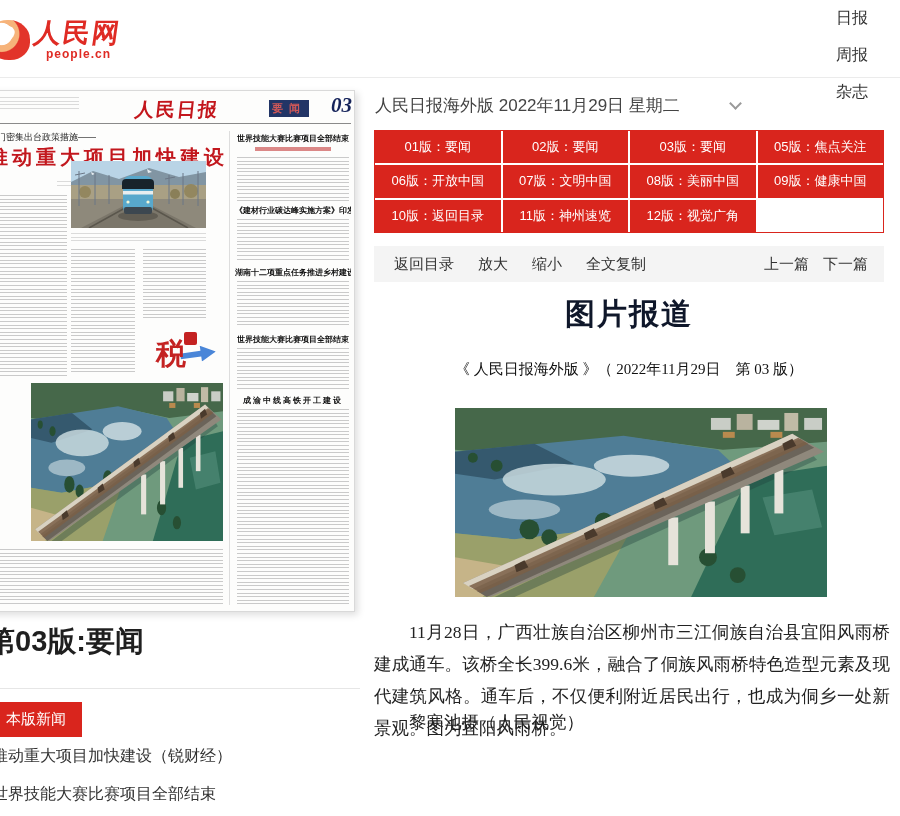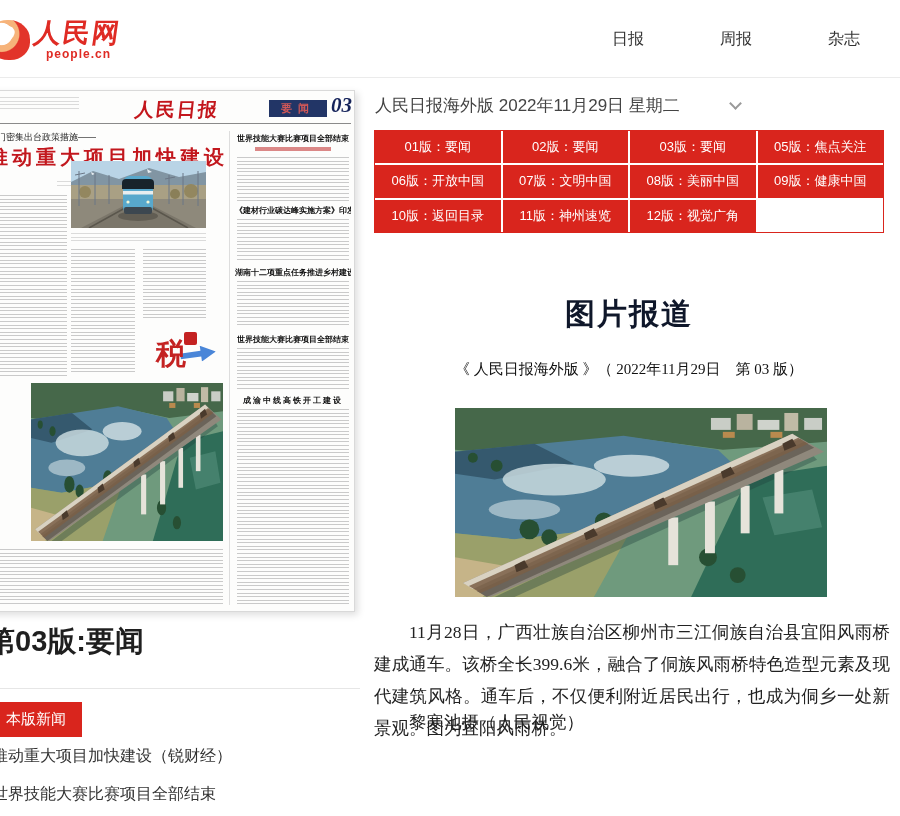--- a/index.html
+++ b/index.html
@@ -7,29 +7,29 @@
   .page { position:relative; width:900px; height:816px; background:#fff; overflow:hidden; }
 
   
   .site-header { position:absolute; left:0; top:0; width:900px; height:78px; background:#fff; border-bottom:1px solid #ebebeb; }
   .logo { position:absolute; left:-14px; top:20px; display:flex; align-items:center; cursor:pointer; }
   .logo-swirl { width:44px; height:40px; border-radius:50% 50% 46% 54%; background:radial-gradient(circle at 35% 35%, #fff 0 28%, #f6b37a 30% 45%, #e2342a 48% 100%); position:relative; }
   .logo-swirl::after { content:""; position:absolute; left:7px; top:6px; width:22px; height:16px; border-radius:50%; background:#fff; transform:rotate(-20deg); }
   .logo-text { margin-left:4px; line-height:1; }
   .logo-cn { font-family:"Liberation Serif", serif; font-weight:bold; font-size:27px; color:#df2b24; transform:skewX(-8deg); letter-spacing:2px; }
   .logo-en { font-size:12px; font-weight:bold; color:#df2b24; letter-spacing:1px; margin-top:1px; padding-left:12px; }
-  .top-nav { position:absolute; right:26px; top:0; height:78px; display:flex; align-items:center; }
+  .top-nav { position:absolute; right:18px; top:0; height:78px; display:flex; align-items:center;flex-direction:column; }
   .top-nav a { display:inline-block; color:#333; font-size:16px; text-decoration:none; padding:8px 14px; margin-left:48px; cursor:pointer; }
 
   
   .thumb { position:absolute; left:-14px; top:90px; width:369px; height:522px; background:#fdfdfc; border:1px solid #d9d9d9; box-shadow:3px 3px 7px rgba(0,0,0,.13); cursor:pointer; }
   .bars { position:absolute; background-image:repeating-linear-gradient(to bottom,#b9b9b9 0 1px,transparent 1px 3.6px); opacity:.75; }
   .bars.light { opacity:.5; }
   .thumb .masthead { position:absolute; left:148px; top:6px; width:120px; font-family:"Liberation Serif", serif; font-weight:bold; font-size:19px; color:#c3161c; letter-spacing:2px; transform:skewX(-6deg); }
-  .thumb .badge-blue { position:absolute; left:282px; top:9px; width:58px; height:17px; background:#223566; color:#d05858; font-size:11px; font-weight:bold; text-align:center; line-height:17px; letter-spacing:6px; }
+  .thumb .badge-blue { position:absolute; left:282px; top:9px; width:40px; height:17px; background:#223566; color:#d05858; font-size:11px; font-weight:bold; text-align:center; line-height:17px; letter-spacing:6px; }
   .thumb .pageno { position:absolute; left:344px; top:2px; font-family:"Liberation Serif", serif; font-style:italic; font-weight:bold; font-size:21px; color:#15235a; }
   .thumb .mast-rule { position:absolute; left:4px; top:32px; width:360px; height:1px; background:#8a8a8a; }
   .thumb .leadin { position:absolute; left:1px; top:40px; font-size:9px; color:#222; white-space:nowrap; }
   .thumb .headline-red { position:absolute; left:1px; top:53px; width:225px; font-family:"Liberation Serif", serif; font-weight:bold; font-size:20px; color:#c2171d; letter-spacing:4px; white-space:nowrap; }
   .thumb .r-head { position:absolute; left:248px; width:116px; font-size:8px; font-weight:bold; color:#111; white-space:nowrap; overflow:hidden; }
   .thumb .r-head.center { text-align:center; }
   .thumb .v-rule { position:absolute; left:242px; top:40px; width:1px; height:474px; background:#ddd; }
   .thumb .red-sub { position:absolute; left:268px; top:56px; width:76px; height:4px; background:#cc5555; opacity:.7; }
   .photo-train { position:absolute; left:84px; top:70px; width:135px; height:67px; }
   .tax-graphic { position:absolute; left:169px; top:237px; width:62px; height:46px; }
@@ -226,20 +226,29 @@
     <a>05版：焦点关注</a>
     <a>06版：开放中国</a>
     <a>07版：文明中国</a>
     <a>08版：美丽中国</a>
     <a>09版：健康中国</a>
     <a>10版：返回目录</a>
     <a>11版：神州速览</a>
     <a>12版：视觉广角</a>
   </div>
 
+  <div class="toolbar">
+    <a>返回目录</a>
+    <a>放大</a>
+    <a>缩小</a>
+    <a>全文复制</a>
+    <span class="spacer"></span>
+    <a class="nav-prev">上一篇</a>
+    <a class="nav-next">下一篇</a>
+  </div>
 
   <h1 class="article-title">图片报道</h1>
   <div class="article-source">《 人民日报海外版 》（ 2022年11月29日　第 03 版）</div>
 
   <div class="photo-main">
     <svg viewBox="0 0 375 190" preserveAspectRatio="none">
       <rect width="375" height="190" fill="#6f9a7d"></rect>
       <path d="M0,0 H375 V34 L270,42 L180,30 L60,48 L0,42 Z" fill="#46684a"></path>
       <g>
         <rect x="258" y="10" width="20" height="12" fill="#c9cdc6"></rect>

